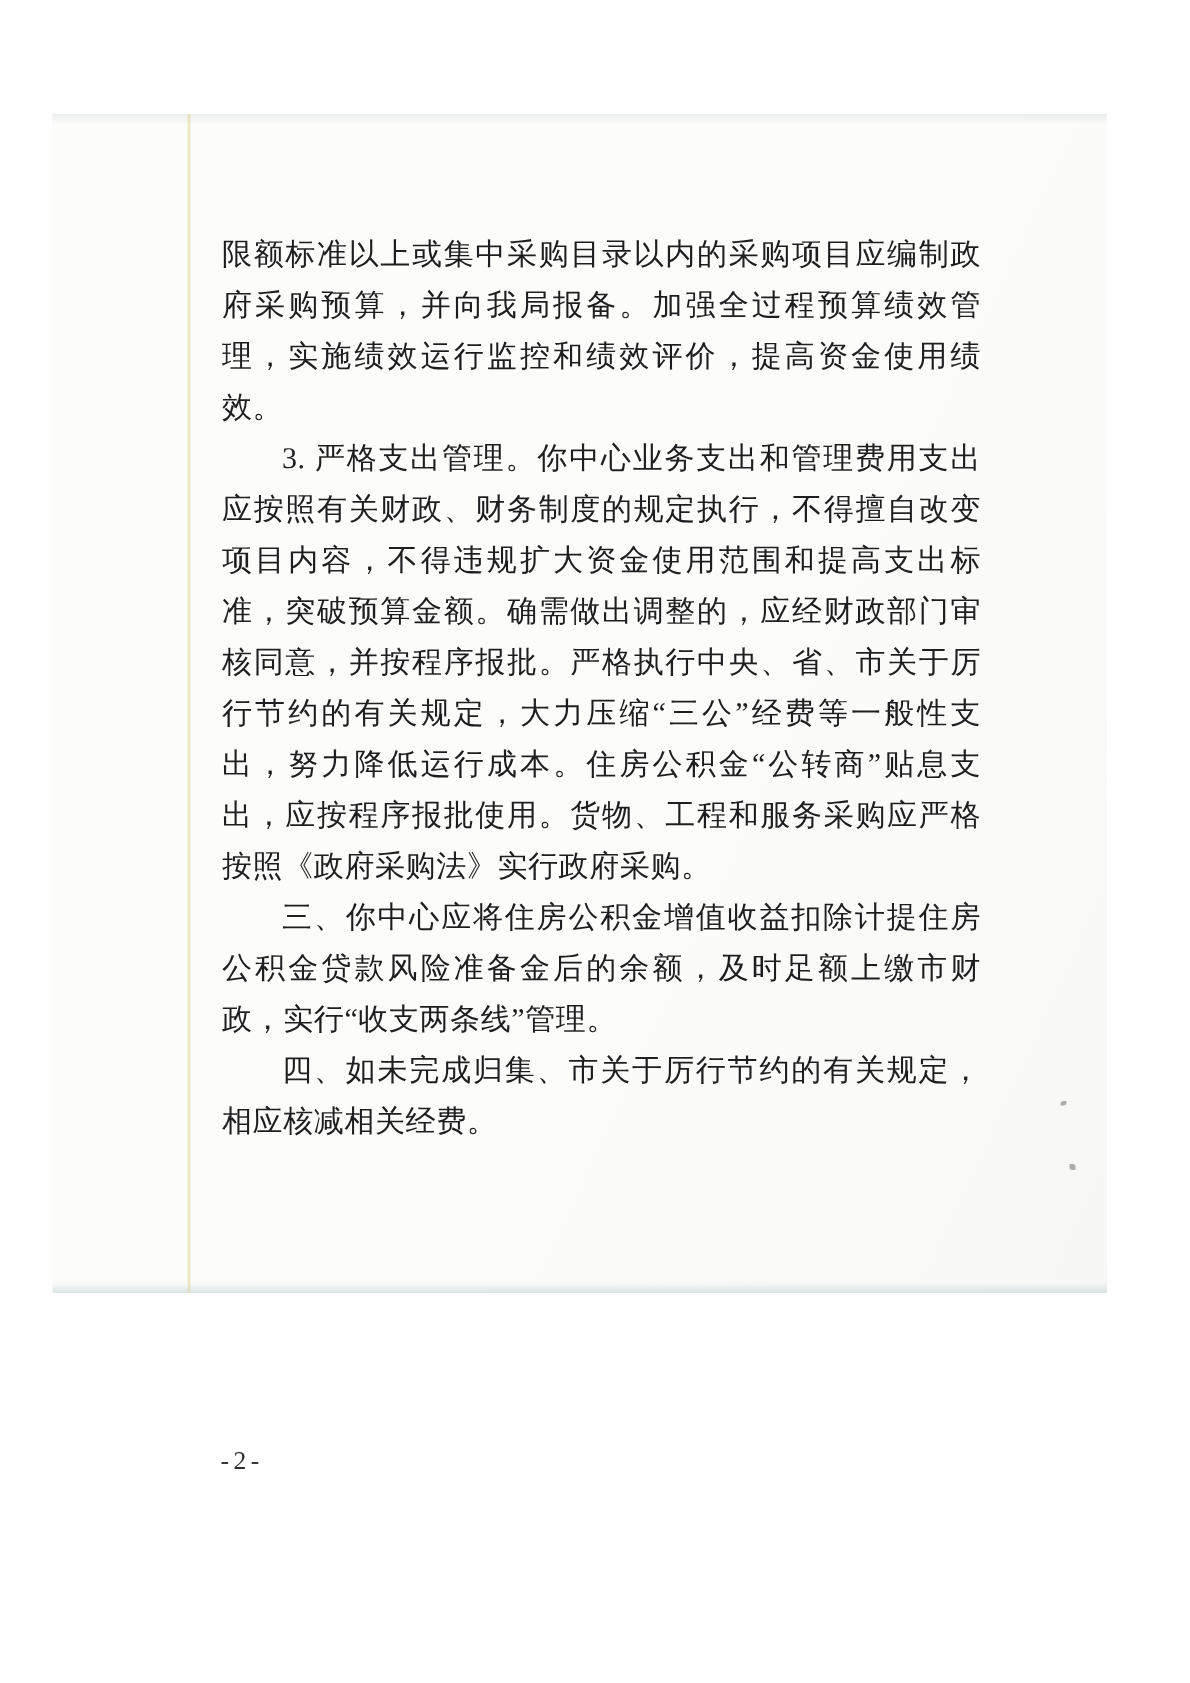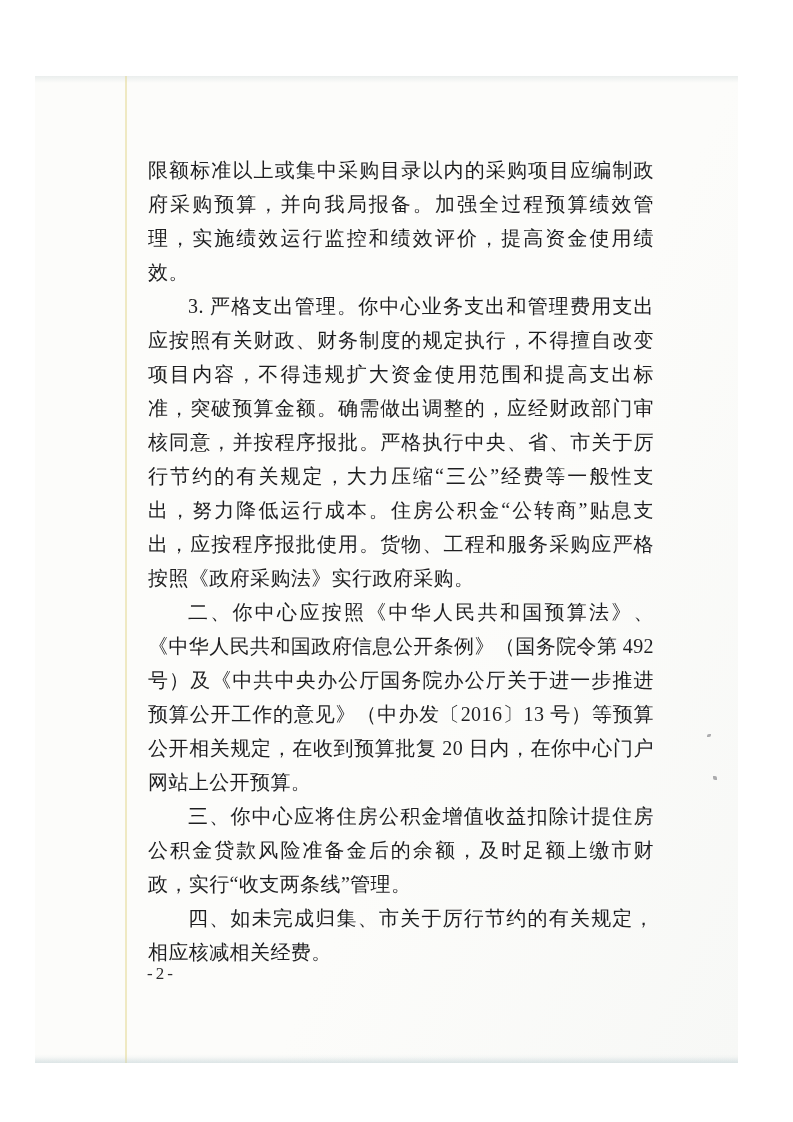--- a/index.html
+++ b/index.html
@@ -12,21 +12,21 @@
     height: 1122px;
     position: relative;
     overflow: hidden;
     font-family: "Liberation Serif", serif;
   }
   .paper {
     position: absolute;
     left: 35px;
     top: 76px;
     width: 703px;
-    height: 987px;
+    height: 786px;
     background:
       linear-gradient(180deg, rgba(205,215,216,0.38) 0px, rgba(255,255,255,0) 7px),
       linear-gradient(0deg, rgba(205,216,219,0.32) 0px, rgba(255,255,255,0) 9px),
       linear-gradient(115deg, #fcfcfa 60%, #f7f8f6 100%);
     background-color: #fcfcfb;
   }
   .fold-line {
     position: absolute;
     left: 90px;
     top: 0;
@@ -88,21 +88,20 @@
   }
 </style>
 </head>
 <body>
 
 <div class="paper">
   <div class="fold-line"></div>
   <div class="doc-body">
       <p class="para">限额标准以上或集中采购目录以内的采购项目应编制政府采购预算，并向我局报备。加强全过程预算绩效管理，实施绩效运行监控和绩效评价，提高资金使用绩效。</p>
       <p class="para indent">3. 严格支出管理。你中心业务支出和管理费用支出应按照有关财政、财务制度的规定执行，不得擅自改变项目内容，不得违规扩大资金使用范围和提高支出标准，突破预算金额。确需做出调整的，应经财政部门审核同意，并按程序报批。严格执行中央、省、市关于厉行节约的有关规定，大力压缩“三公”经费等一般性支出，努力降低运行成本。住房公积金“公转商”贴息支出，应按程序报批使用。货物、工程和服务采购应严格按照《政府采购法》实行政府采购。</p>
-      <p class="para indent">二、你中心应按照《中华人民共和国预算法》、《中华人民共和国政府信息公开条例》（国务院令第 492 号）及《中共中央办公厅国务院办公厅关于进一步推进预算公开工作的意见》（中办发〔2016〕13 号）等预算公开相关规定，在收到预算批复 20 日内，在你中心门户网站上公开预算。</p>
       <p class="para indent">三、你中心应将住房公积金增值收益扣除计提住房公积金贷款风险准备金后的余额，及时足额上缴市财政，实行“收支两条线”管理。</p>
       <p class="para indent">四、如未完成归集、市关于厉行节约的有关规定，相应核减相关经费。</p>
     </div>
   <div class="page-number">-2-</div>
   <div class="speck speck-1"></div>
   <div class="speck speck-2"></div>
   <div class="smudge-bottom"></div>
 </div>
 
 </body></html>

